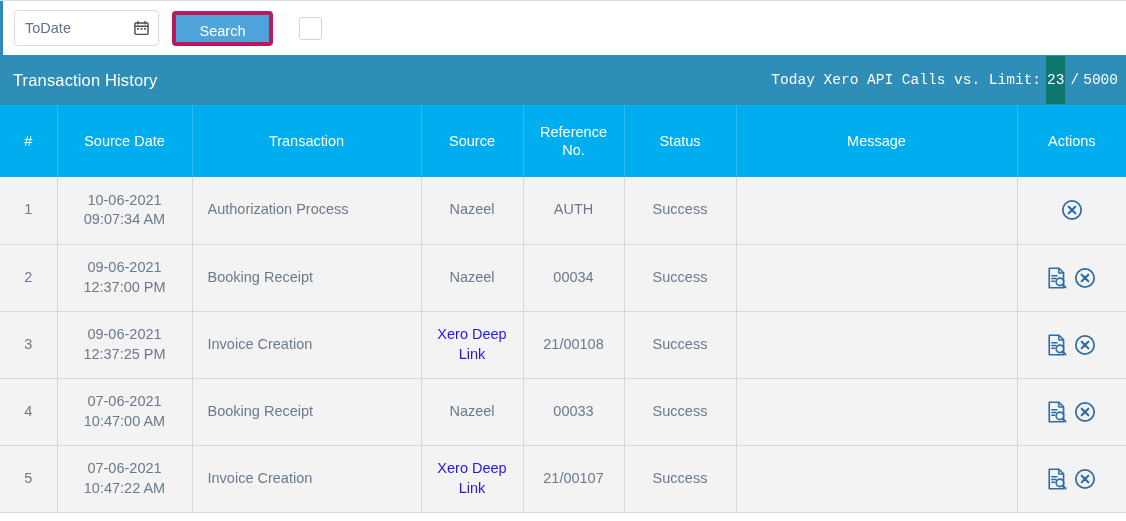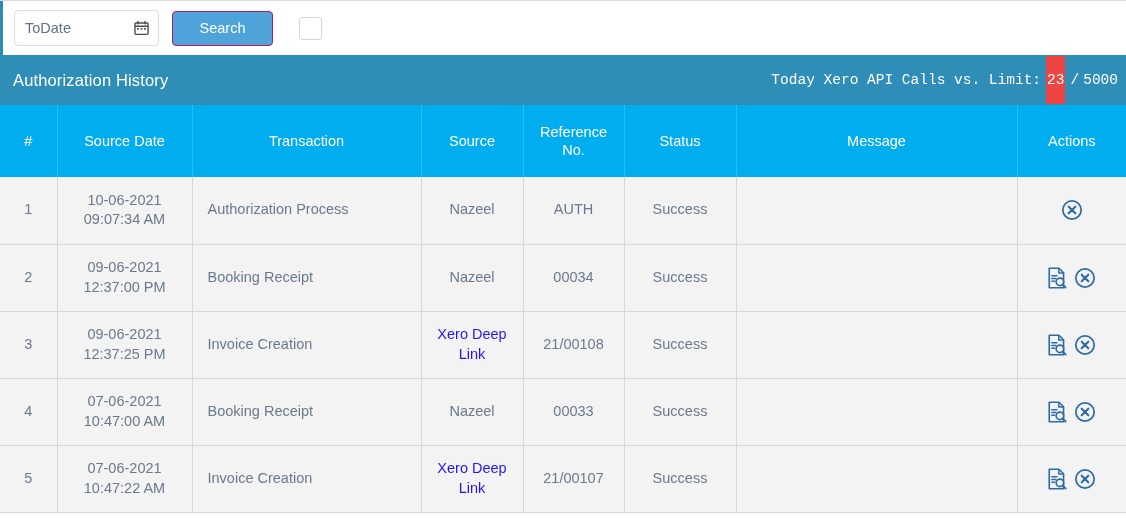--- a/index.html
+++ b/index.html
@@ -69,21 +69,21 @@
     transform: translateY(-50%);
     width: 15px;
     height: 15px;
     pointer-events: none;
   }
 
   .search-btn {
     width: 101px;
     height: 35px;
     background: #4da3da;
-    border: 1px solid #be185d;
+    border: 4px solid #be185d;
     border-radius: 4px;
     color: #ffffff;
     font-size: 14.5px;
     font-family: "Liberation Sans", sans-serif;
     cursor: pointer;
     margin-right: 22px;
     padding: 0;
     line-height: 33px;
   }
 
@@ -131,21 +131,21 @@
     color: #ffffff;
     font-size: 14.5px;
     white-space: nowrap;
     display: flex;
     align-items: baseline;
     gap: 0;
     font-family: Liberation Mono, monospace;
   }
   .api-counter .lbl { margin-right: 5px; }
   .api-counter .hit {
-    background: #ef4444;
+    background: #0f766e;
     color: #ffffff;
     padding: 16px 1px;
     font-weight: 400;
   }
   .api-counter .sep { margin: 0 4px 0 5px; }
 
   
   table.grid {
     width: 100%;
     border-collapse: collapse;
@@ -231,21 +231,21 @@
   </div>
 
   <button class="search-btn">Search</button>
 
   <div class="chk-wrap">
     <input type="checkbox" class="chk-box" style="">
   </div>
 </div>
 
 <div class="panel-head">
-  <span class="panel-title">Authorization History</span>
+  <span class="panel-title">Transaction History</span>
   <span class="api-counter">
     <span class="lbl">Today Xero API Calls vs. Limit:</span>
     <span class="hit">23</span>
     <span class="sep">/</span>
     <span>5000</span>
   </span>
 </div>
 
 <table class="grid">
   <colgroup>

